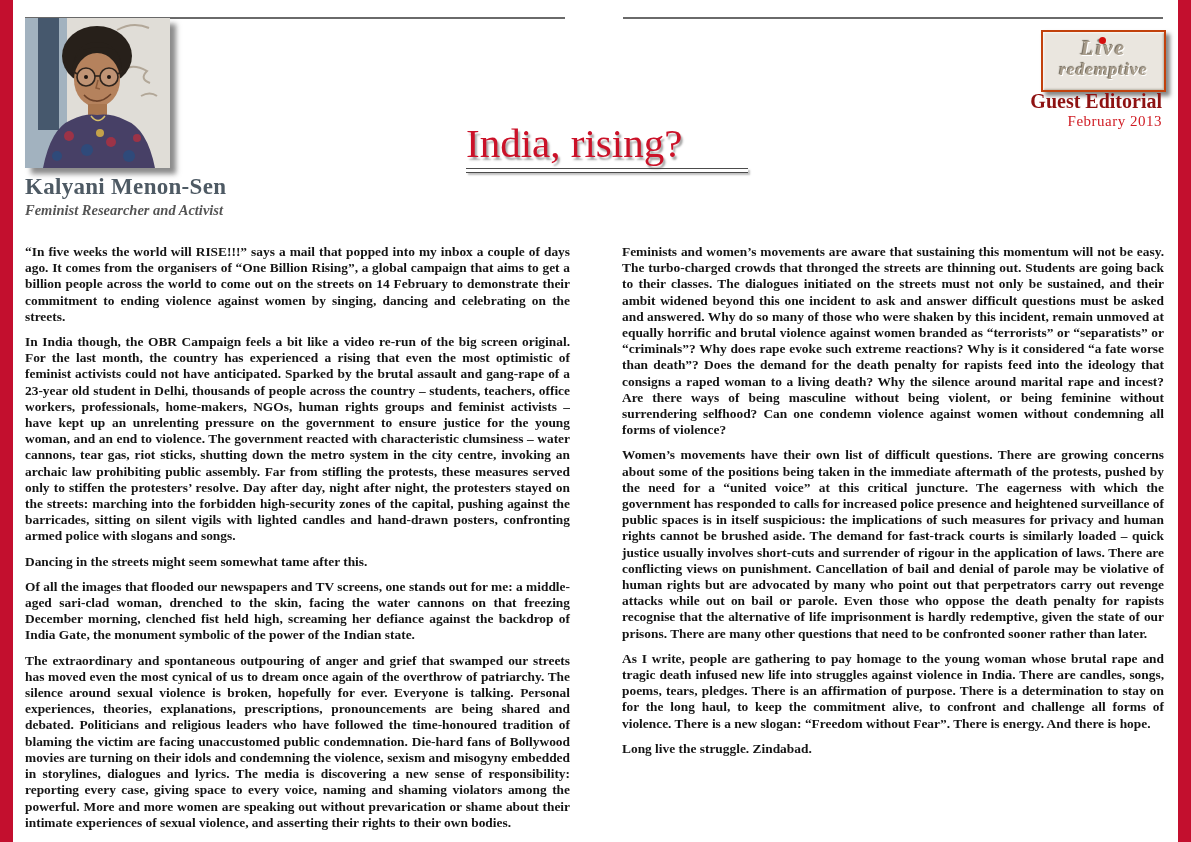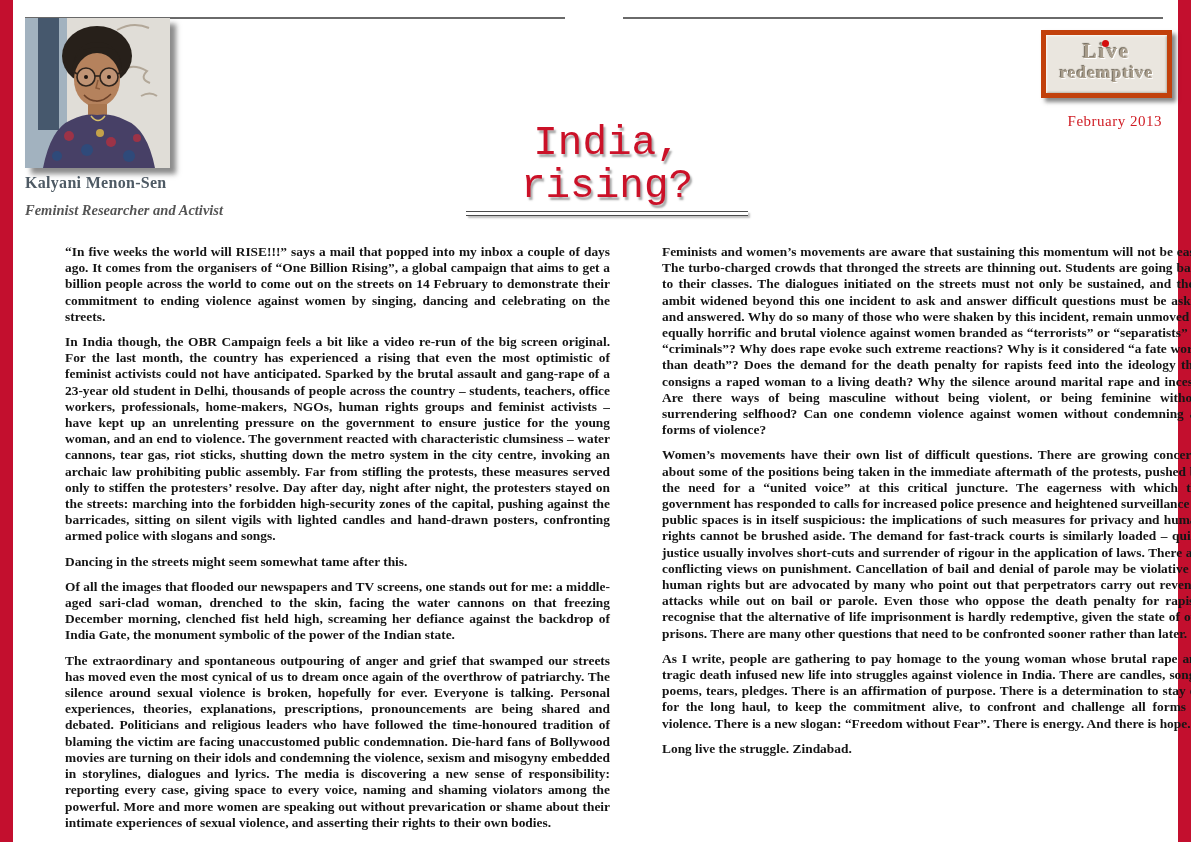--- a/index.html
+++ b/index.html
@@ -14,45 +14,45 @@
   .toprule.r{left:623px;width:540px;}
 
   
   .photo{
     position:absolute;left:25px;top:18px;width:145px;height:150px;
     box-shadow:6px 6px 5px rgba(45,45,45,.55);background:#cfc9c2;overflow:hidden;
   }
   .photo svg{display:block;}
 
   .author-name{
-    position:absolute;left:25px;top:174px;font-size:16px;font-weight:bold;
+    position:absolute;left:25px;top:174px;font-size:23px;font-weight:bold;
     color:#4e5a64;letter-spacing:.3px;
   }
   .author-role{
     position:absolute;left:25px;top:202px;font-size:14.5px;font-style:italic;
     font-weight:bold;color:#555;
   }
 
   
-  .title-wrap{position:absolute;left:466px;top:122px;width:282px;text-align:center;font-family:Liberation Mono, monospace;}
+  .title-wrap{position:absolute;left:466px;top:122px;width:282px;text-align:left;}
   .title{
     margin:0;font-size:41px;font-weight:normal;color:#cb1128;line-height:1.05;
     text-shadow:2px 3px 2px rgba(60,60,60,.45);
   }
   .title-underline{
     margin-top:3px;height:3px;border-top:1px solid #4c4c4c;border-bottom:1px solid #4c4c4c;
     box-shadow:2px 2px 2px rgba(0,0,0,.25);
   }
 
   
   .logo{
     position:absolute;left:1041px;top:30px;width:121px;height:58px;
-    background:#eae6df;border:5px solid #c2410c;
+    background:#eae6df;border:2px solid #c2410c;
     box-shadow:4px 4px 4px rgba(70,70,70,.65), inset 1px 1px 2px #fbf9f5, inset -1px -1px 2px #b8b2a6;
-    text-align:center;color:#a89d8c;font-weight:bold;
+    text-align:center;color:#a89d8c;font-weight:bold;font-style:italic;
   }
   .logo .l1{margin-top:4px;font-size:21px;letter-spacing:2px;
     text-shadow:1px 1px 0 #fff,-1px -1px 1px #6f6759;}
   .logo .l2{margin-top:-2px;font-size:17.5px;letter-spacing:1px;
     text-shadow:1px 1px 0 #fff,-1px -1px 1px #6f6759;}
   .logo .dot{position:absolute;left:56px;top:5px;width:7px;height:7px;border-radius:50%;
     background:#d40d0d;}
   .edition-label{
     position:absolute;right:29px;top:90px;width:300px;text-align:right;
     font-size:20px;font-weight:bold;color:#8e1212;
@@ -60,21 +60,20 @@
   .edition-date{
     position:absolute;right:29px;top:113px;width:300px;text-align:right;
     font-size:15px;font-weight:normal;color:#d01c24;letter-spacing:.5px;
   }
 
   
   .col{
     position:absolute;top:244px;width:545px;
     font-size:13.4px;line-height:16.2px;font-weight:bold;color:#151515;
     text-align:justify;
-    margin-left:40px;
   }
   .col.left{left:25px;}
   .col.right{left:622px;width:542px;}
   .col p{margin:0 0 9px 0;}
   .col p.place{font-style:italic;margin-top:27px;}
 
   .footer{position:absolute;top:870px;font-size:11px;font-weight:bold;color:#1c1c1c;}
   .footer.fl{left:25px;}
   .footer.fr{right:31px;text-align:left;}
 </style>
@@ -128,20 +127,21 @@
   <div class="title-wrap">
     <h1 class="title">India, rising?</h1>
     <div class="title-underline"></div>
   </div>
 
   <div class="logo">
     <div class="dot"></div>
     <div class="l1">Live</div>
     <div class="l2">redemptive</div>
   </div>
+  <div class="edition-label">Guest Editorial</div>
   <div class="edition-date">February 2013</div>
 
   <div class="col left">
     <p>“In five weeks the world will RISE!!!” says a mail that popped into my inbox a couple of days ago. It comes from the organisers of “One Billion Rising”, a global campaign that aims to get a billion people across the world to come out on the streets on 14 February to demonstrate their commitment to ending violence against women by singing, dancing and celebrating on the streets.</p>
     <p>In India though, the OBR Campaign feels a bit like a video re-run of the big screen original. For the last month, the country has experienced a rising that even the most optimistic of feminist activists could not have anticipated. Sparked by the brutal assault and gang-rape of a 23-year old student in Delhi,  thousands of people across the country – students, teachers, office workers, professionals, home-makers, NGOs, human rights groups and feminist activists – have kept up an unrelenting pressure on the government to ensure justice for the young woman, and an end to violence. The government reacted with characteristic clumsiness – water cannons, tear gas, riot sticks, shutting down the metro system in the city centre, invoking an archaic law prohibiting public assembly. Far from stifling the protests, these measures served only to stiffen the protesters’ resolve. Day after day, night after night, the protesters stayed on the streets: marching into the forbidden high-security zones of the capital, pushing against the barricades, sitting on silent vigils with lighted candles and hand-drawn posters, confronting armed police with slogans and songs.</p>
     <p>Dancing in the streets might seem somewhat tame after this.</p>
     <p>Of all the images that flooded our newspapers and TV screens, one stands out for me: a middle-aged sari-clad woman, drenched to the skin, facing the water cannons on that freezing December morning, clenched fist held high, screaming her defiance against the backdrop of India Gate, the monument symbolic of the power of the Indian state.</p>
     <p>The extraordinary and spontaneous outpouring of anger and grief that swamped our streets has moved even the most cynical of us to dream once again of the overthrow of patriarchy. The silence around sexual violence is broken, hopefully for ever. Everyone is talking. Personal experiences, theories, explanations, prescriptions, pronouncements are being shared and debated. Politicians and religious leaders who have followed the time-honoured tradition of blaming the victim are facing unaccustomed public condemnation. Die-hard fans of Bollywood movies are turning on their idols and condemning the violence, sexism and misogyny embedded in storylines, dialogues and lyrics. The media is discovering a new sense of responsibility: reporting every case, giving space to every voice, naming and shaming violators among the powerful. More and more women are speaking out without prevarication or shame about their intimate experiences of sexual violence, and asserting their rights to their own bodies.</p>
   </div>
 

